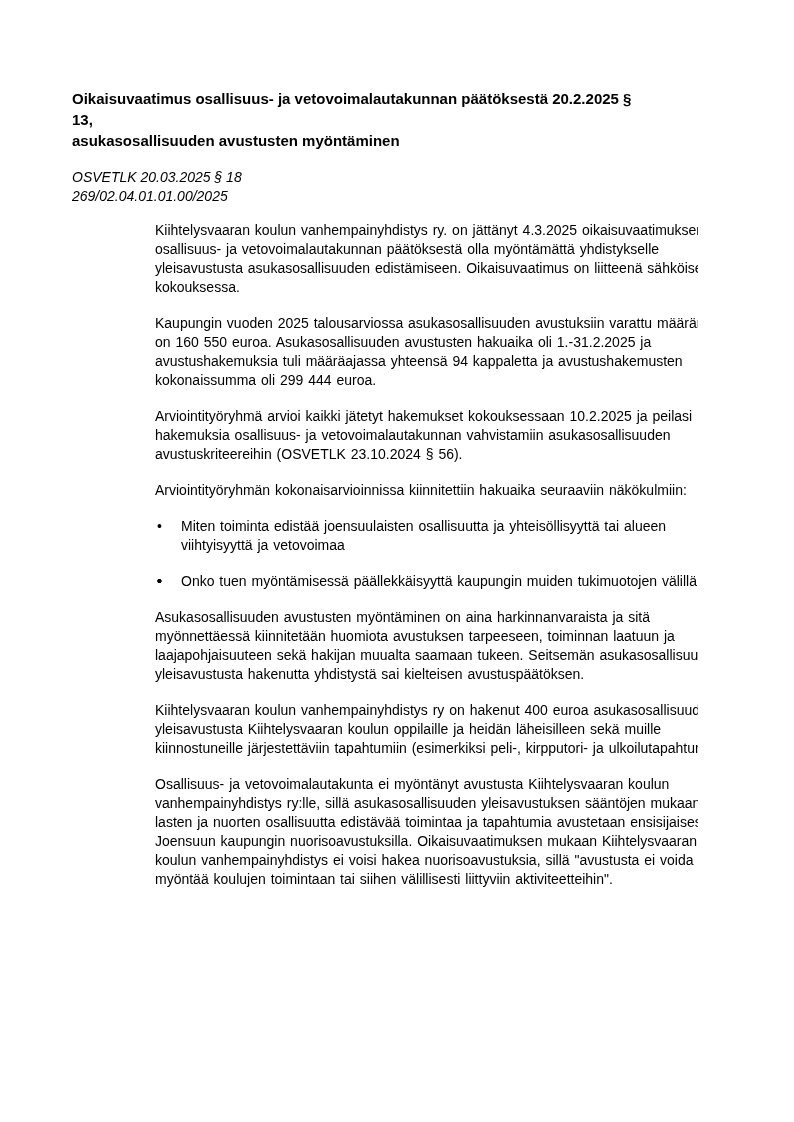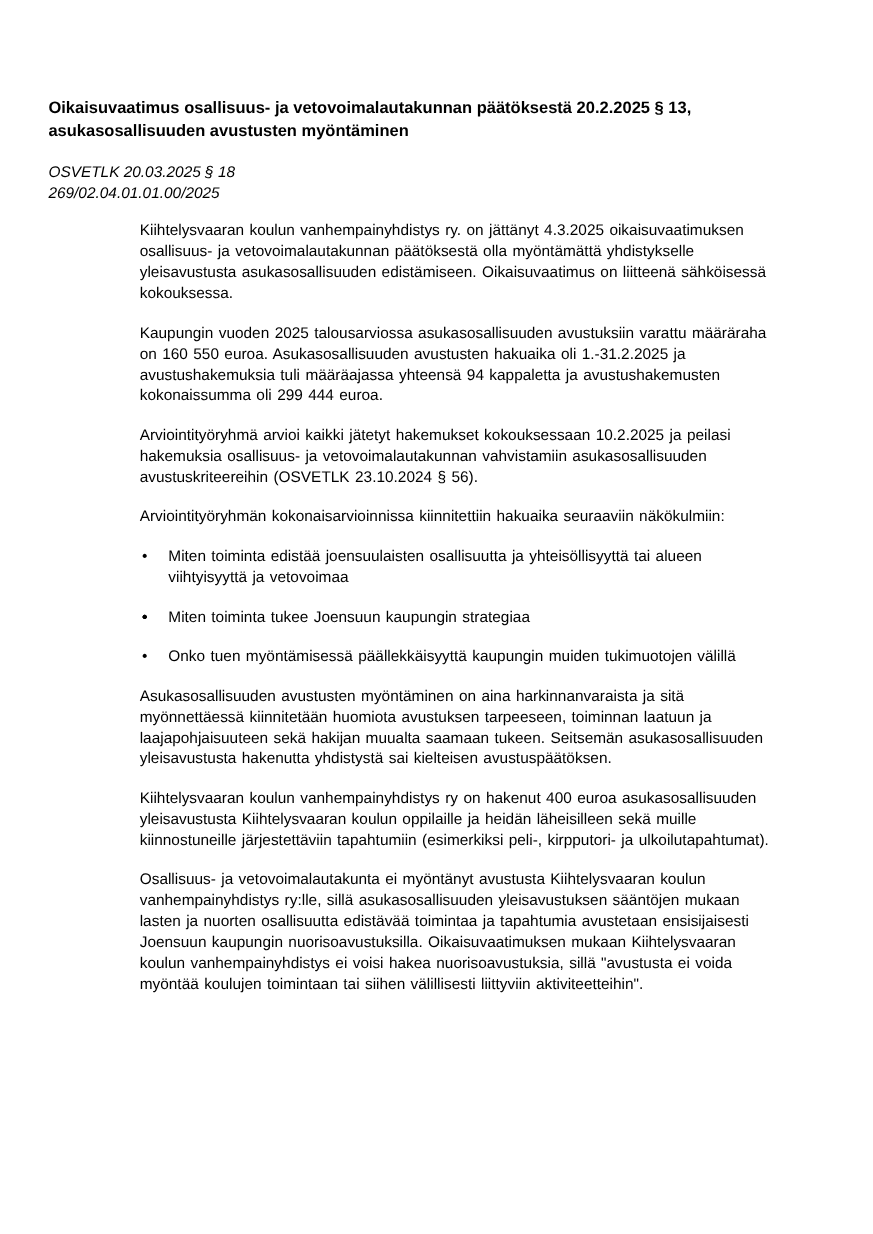--- a/index.html
+++ b/index.html
@@ -9,21 +9,21 @@
     background: #ffffff;
     color: #000000;
     font-family: "Liberation Sans", sans-serif;
     -webkit-font-smoothing: antialiased;
   }
   .page {
     position: relative;
     box-sizing: border-box;
     width: 698px;
     height: 1122px;
-    padding: 88px 54px 40px 44px;
+    padding: 88px 54px 40px 72px;
     background: #ffffff;
     overflow: hidden;
   }
   .doc-title {
     font-size: 15px;
     font-weight: bold;
     line-height: 21px;
     max-width: 640px;
   }
   .ref-block {
@@ -88,21 +88,20 @@
         <span>Miten toiminta edistää joensuulaisten osallisuutta ja yhteisöllisyyttä tai alueen viihtyisyyttä ja vetovoimaa</span>
       </li>
       <li>
         <span class="bullet-glyph">•</span>
       </li>
       <li>
         <span class="bullet-glyph">•</span>
       </li>
       <li>
         <span class="bullet-glyph">•</span>
-        <span>Miten toiminta tukee Joensuun kaupungin strategiaa</span>
       </li>
       <li>
         <span class="bullet-glyph">•</span>
         <span>Onko tuen myöntämisessä päällekkäisyyttä kaupungin muiden tukimuotojen välillä</span>
       </li>
     </ul>
 
     <p>Asukasosallisuuden avustusten myöntäminen on aina harkinnanvaraista ja sitä myönnettäessä kiinnitetään huomiota avustuksen tarpeeseen, toiminnan laatuun ja laajapohjaisuuteen sekä hakijan muualta saamaan tukeen. Seitsemän asukasosallisuuden yleisavustusta hakenutta yhdistystä sai kielteisen avustuspäätöksen.</p>
     <p>Kiihtelysvaaran koulun vanhempainyhdistys ry on hakenut 400 euroa asukasosallisuuden yleisavustusta Kiihtelysvaaran koulun oppilaille ja heidän läheisilleen sekä muille kiinnostuneille järjestettäviin tapahtumiin (esimerkiksi peli-, kirpputori- ja ulkoilutapahtumat).</p>
     <p>Osallisuus- ja vetovoimalautakunta ei myöntänyt avustusta Kiihtelysvaaran koulun vanhempainyhdistys ry:lle, sillä asukasosallisuuden yleisavustuksen sääntöjen mukaan lasten ja nuorten osallisuutta edistävää toimintaa ja tapahtumia avustetaan ensisijaisesti Joensuun kaupungin nuorisoavustuksilla. Oikaisuvaatimuksen mukaan Kiihtelysvaaran koulun vanhempainyhdistys ei voisi hakea nuorisoavustuksia, sillä "avustusta ei voida myöntää koulujen toimintaan tai siihen välillisesti liittyviin aktiviteetteihin".</p>

